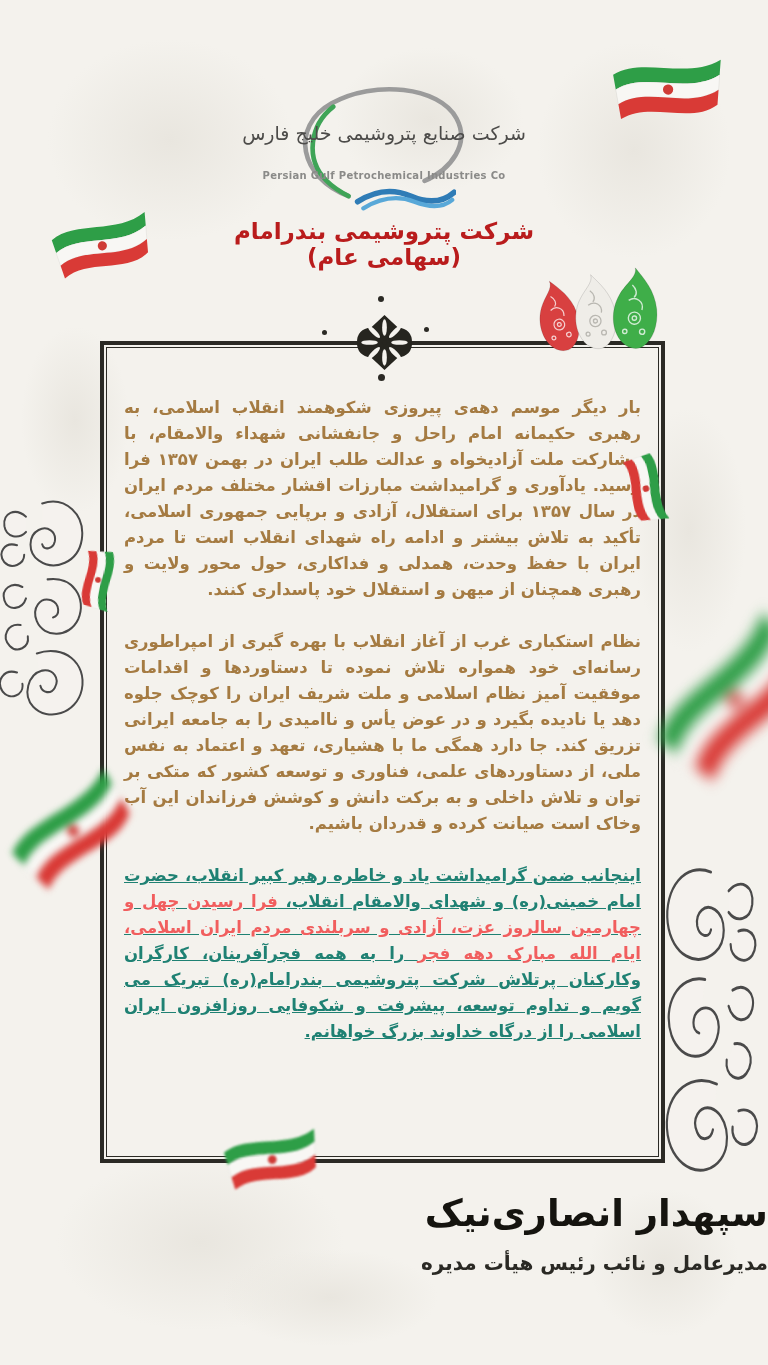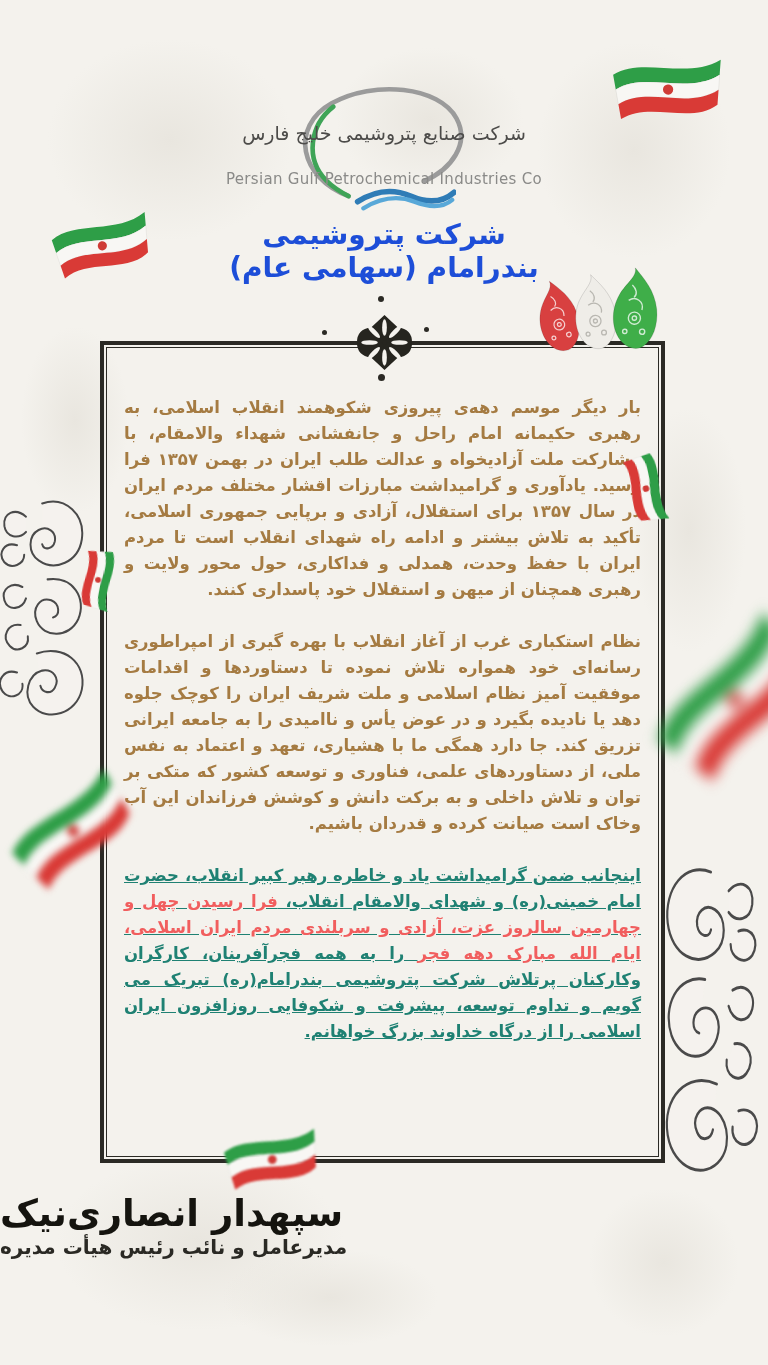--- a/index.html
+++ b/index.html
@@ -9,25 +9,25 @@
 
   
   .blob{position:absolute;border-radius:50%;pointer-events:none;
         background:radial-gradient(closest-side,var(--texture,#e9e6df) 0%,rgba(233,230,223,0) 72%);}
 
   
   .logo{position:absolute;left:224px;top:78px;width:320px;height:190px;text-align:center;z-index:4;}
   .logo svg.swoosh{position:absolute;left:35px;top:0;width:250px;height:135px;}
   .logo .fa-name{position:absolute;left:0;top:44px;width:100%;font-size:19px;font-weight:normal;
                  color:#4c4b49;direction:rtl;}
-  .logo .en-name{position:absolute;left:0;top:92px;width:100%;font-size:15px;letter-spacing:.3px;
-                 color:#8a8a88;font-weight:normal;}
+  .logo .en-name{position:absolute;left:0;top:92px;width:100%;font-size:10px;letter-spacing:.3px;
+                 color:#8a8a88;font-weight:bold;}
   .logo svg.wave{position:absolute;left:128px;top:104px;width:104px;height:30px;}
-  .logo .sub-name{position:absolute;left:0;top:140px;width:100%;font-size:28px;font-weight:bold;
-                  color:#1d4ed8;direction:rtl;}
+  .logo .sub-name{position:absolute;left:0;top:140px;width:100%;font-size:23px;font-weight:bold;
+                  color:#b91c1c;direction:rtl;}
 
   
   .flag{position:absolute;z-index:6;}
   .flag svg{display:block;width:100%;height:auto;}
   .fg{fill:var(--flag-green,#2e9e47);}
   .fw{fill:var(--flag-white,#f8f7f4);stroke:rgba(0,0,0,.06);}
   .fr{fill:var(--flag-red,#d93a36);}
   .fe{fill:var(--flag-emblem,#cf3b36);}
   #flag-top-right{left:612px;top:55px;width:112px;transform:rotate(-3deg);}
   #flag-left{left:52px;top:215px;width:100px;transform:rotate(-12deg);}
@@ -58,23 +58,23 @@
 
   
   .message{position:absolute;left:104px;top:395px;width:557px;padding:0 20px;box-sizing:border-box;
            direction:rtl;z-index:5;}
   .para{font-size:16.5px;line-height:26px;font-weight:bold;text-align:justify;margin:0 0 26px 0;}
   .para.brown{color:var(--paragraph-brown,#a57b42);}
   .para.teal{color:var(--paragraph-teal,#1f8173);text-decoration:underline;}
   .hl-red{color:var(--paragraph-red,#f15e5e);}
 
   
-  .signature{position:absolute;left:0;top:1192px;width:768px;text-align:left;z-index:5;direction:rtl;}
+  .signature{position:absolute;left:0;top:1192px;width:768px;text-align:right;z-index:5;direction:rtl;}
   .sig-name{font-size:37px;font-weight:bold;color:var(--signature,#15140f);letter-spacing:-.5px;}
-  .sig-title{font-size:20px;font-weight:bold;color:#2a2924;}
+  .sig-title{margin-top:16px;font-size:20px;font-weight:bold;color:#2a2924;}
 
   
   .paisley-outline{position:absolute;pointer-events:none;}
   #paisley-left{left:-10px;top:492px;width:108px;height:228px;z-index:1;}
   #paisley-right{left:650px;top:856px;width:118px;height:322px;z-index:3;transform:scaleX(-1);}
   .po-stroke{fill:rgba(244,242,237,.85);stroke:var(--ornament-gray,#4a4a4a);stroke-width:2.2;stroke-linecap:round;}
 </style>
 </head>
 <body>
 

